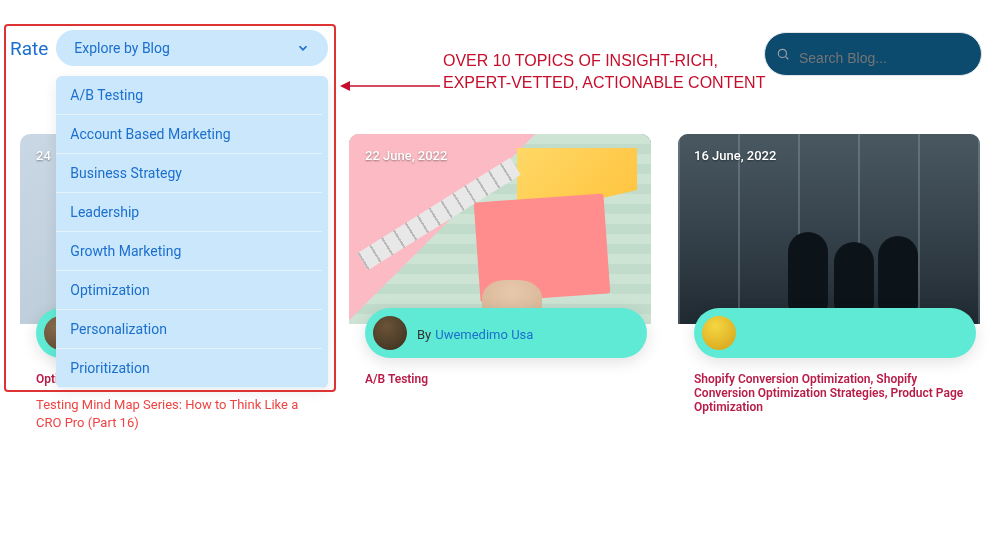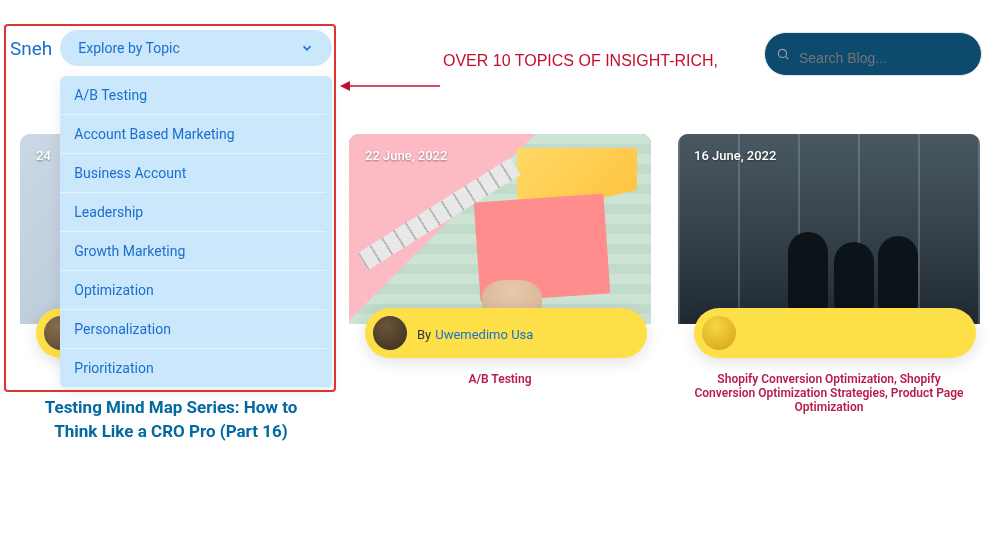--- a/index.html
+++ b/index.html
@@ -138,21 +138,20 @@
       width: 14px;
       height: 14px;
       color: #9aa0a6;
     }
 
     .cards {
       display: flex;
       gap: 27px;
       padding: 0 20px;
       margin-top: 58px;
-      text-align: center;
     }
 
     .card {
       width: 305px;
       background: #fff;
       border-radius: 10px;
       position: relative;
     }
 
     .card-img {
@@ -171,21 +170,21 @@
       font-weight: 500;
       z-index: 3;
       text-shadow: 0 1px 2px rgba(0,0,0,0.4);
     }
 
     .author-pill {
       position: absolute;
       top: 174px;
       left: 16px;
       right: 4px;
-      background: #fde047;
+      background: #5eead4;
       border-radius: 26px;
       box-shadow: 0 4px 16px rgba(0,0,0,0.12);
       padding: 8px 16px 8px 8px;
       display: flex;
       align-items: center;
       gap: 10px;
       z-index: 5;
     }
 
     .avatar {
@@ -209,23 +208,23 @@
 
     .category {
       color: #b81c48;
       font-size: 12px;
       font-weight: 600;
       margin-bottom: 10px;
       display: block;
     }
 
     .card-title {
-      font-size: 17px;
-      font-weight: 700;
-      color: #0369a1;
+      font-size: 13px;
+      font-weight: 400;
+      color: #ef4444;
       line-height: 1.4;
     }
 
     .excerpt {
       margin-top: 16px;
       font-size: 12px;
       color: #555;
     }
 
     
@@ -299,37 +298,38 @@
 
 <div class="red-box"></div>
 
 <svg class="arrow" width="100" height="18">
   <line x1="100" y1="9" x2="6" y2="9" stroke="#c60e2c" stroke-width="1.5"></line>
   <polygon points="0,9 10,4 10,14" fill="#c60e2c"></polygon>
 </svg>
 
 <div class="annotation">
   <div>OVER 10 TOPICS OF INSIGHT-RICH,</div>
+  <div>EXPERT-VETTED, ACTIONABLE CONTENT</div>
 </div>
 
 <div class="top-bar">
-  <div class="blog-label">Sneh</div>
+  <div class="blog-label">Rate</div>
 
   <div class="dropdown-area">
     <div class="dropdown-toggle">
-      <span class="dropdown-toggle-label">Explore by Topic</span>
+      <span class="dropdown-toggle-label">Explore by Blog</span>
       <svg class="chevron" viewBox="0 0 24 24" fill="none" stroke="#1b6fce" stroke-width="3">
         <polyline points="6 9 12 15 18 9"></polyline>
       </svg>
     </div>
     <div class="dropdown-menu">
       <div class="dropdown-inner">
         <div class="dropdown-item">A/B Testing</div>
         <div class="dropdown-item">Account Based Marketing</div>
-        <div class="dropdown-item">Business Account</div>
+        <div class="dropdown-item">Business Strategy</div>
         <div class="dropdown-item">Leadership</div>
         <div class="dropdown-item">Growth Marketing</div>
         <div class="dropdown-item">Optimization</div>
         <div class="dropdown-item">Personalization</div>
         <div class="dropdown-item">Prioritization</div>
       </div>
     </div>
   </div>
 
   <div class="search-wrap">

